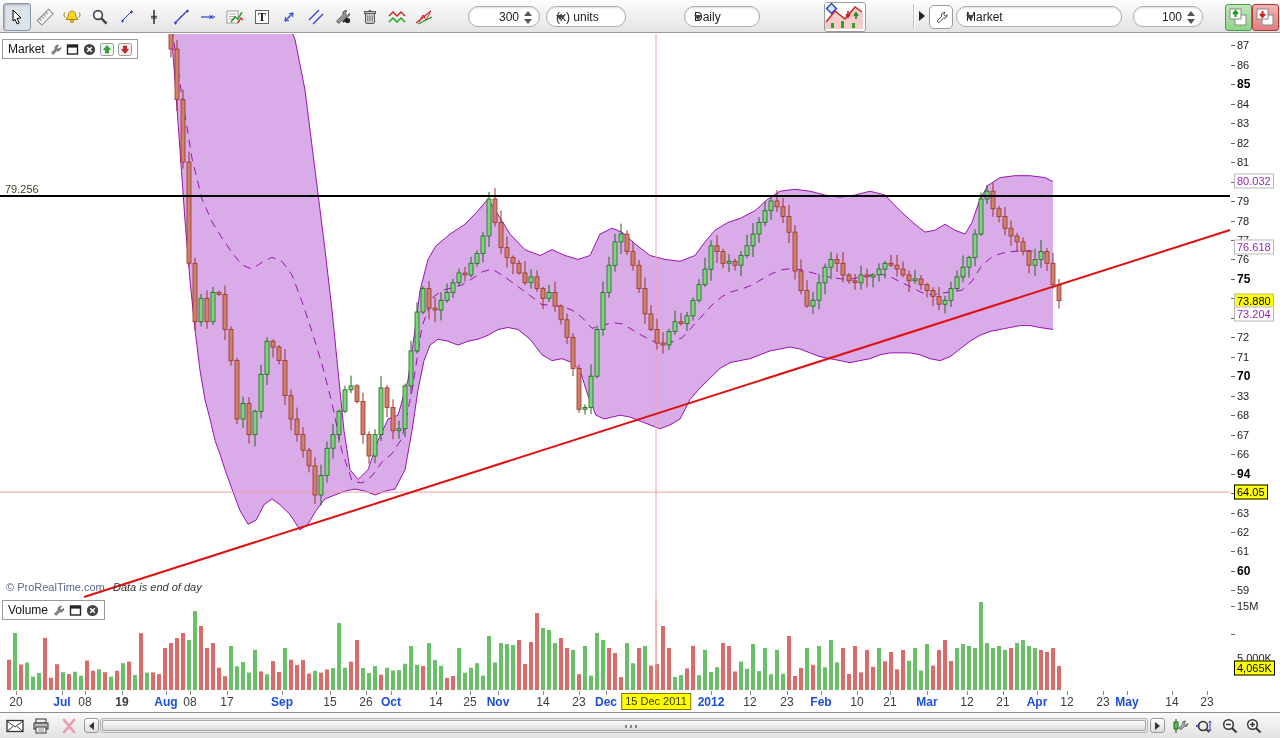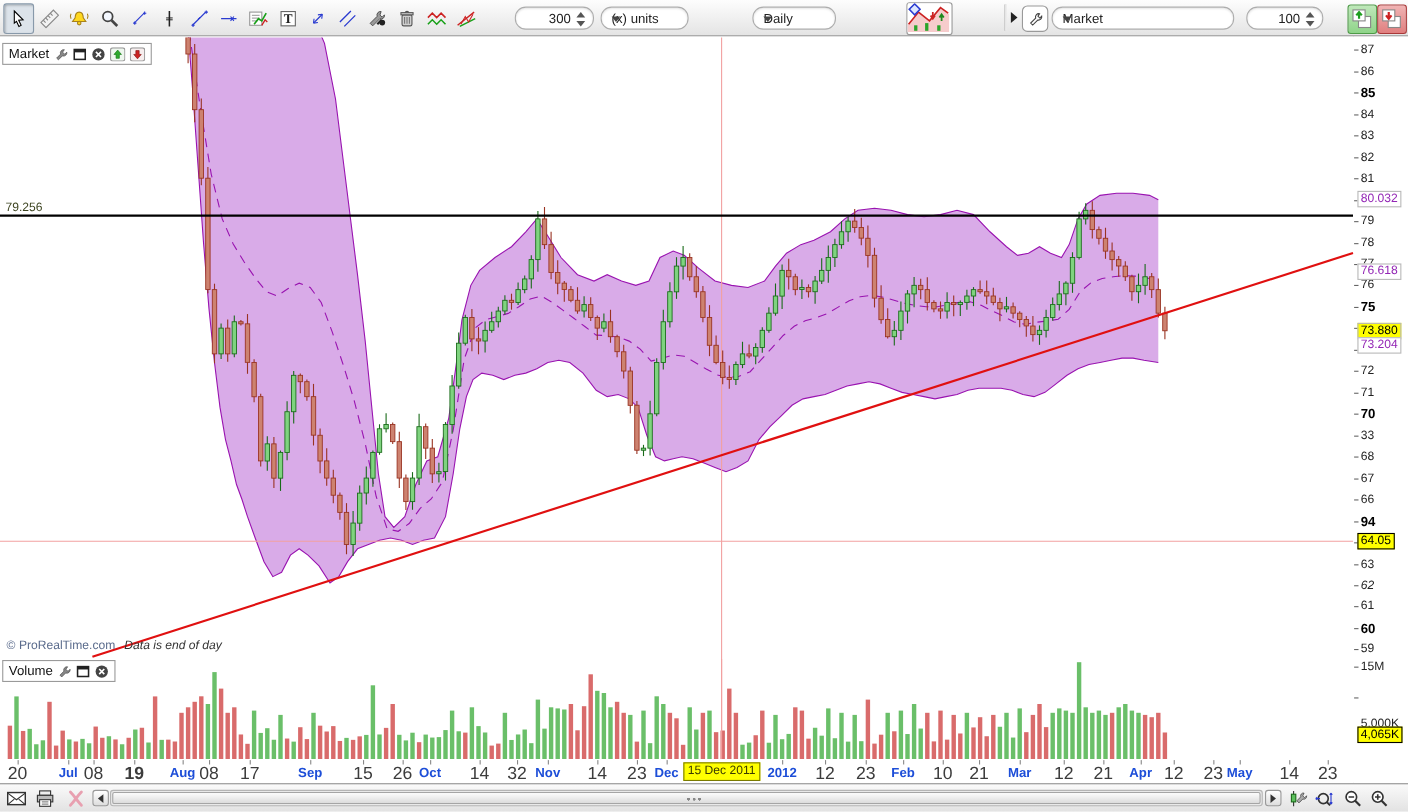--- a/index.html
+++ b/index.html
@@ -29,21 +29,21 @@
   .paneTitle .mi{display:inline-flex;cursor:pointer}
   
   #overlay{position:absolute;left:0;top:0;width:1280px;height:738px;z-index:3;pointer-events:none}
   .ptick{position:absolute;left:1237px;font-size:11px;color:#222;transform:translateY(-50%);white-space:nowrap}
   .ptick.bold{font-weight:bold;font-size:12px;color:#000}
   .pdash{position:absolute;left:1231px;width:4px;height:1px;background:#666}
   .badge{position:absolute;left:1234px;font-size:11px;line-height:13px;padding:0 2px;transform:translateY(-50%);white-space:nowrap}
   .badge.purple{color:#9326b5;background:#fff;border:1px solid #b8b8b8}
   .badge.yellow{color:#000;background:#ffff00;border:1px solid #b8b8b8}
   .badge.yellowblack{color:#000;background:#ffff00;border:1px solid #000}
-  .xlab{position:absolute;top:695px;font-size:16px;color:#3c3c3c;transform:translateX(-50%);white-space:nowrap}
+  .xlab{position:absolute;top:695px;font-size:12px;color:#3c3c3c;transform:translateX(-50%);white-space:nowrap}
   .xlab.bold{font-weight:bold;font-size:12px;color:#1d4ed8}
   .xtick{position:absolute;top:691px;width:1px;height:4px;background:#888}
   .xhl{position:absolute;top:693px;background:#ffff00;border:1px solid #7a7a00;color:#3a3a00;font-size:11px;
     line-height:13px;padding:1px 3px;transform:translateX(-50%);white-space:nowrap}
   .sep{position:absolute;background:#b9b9b9}
   #hlineLabel{position:absolute;left:5px;top:183px;font-size:11px;color:#3d4420;z-index:3}
   #copyright{position:absolute;left:6px;top:581px;font-size:11px;color:#5a6b8c;z-index:3}
   #dataNote{position:absolute;left:113px;top:581px;font-size:11px;font-style:italic;color:#333;z-index:3}
   
   #tbBot{position:absolute;left:0;top:712px;width:1280px;height:26px;background:linear-gradient(#fafafa,#e2e2e2);
@@ -618,21 +618,21 @@
     <div class="ptick bold" style="top: 278.9px;">75</div>
     <div class="ptick" style="top: 337.3px;">72</div>
     <div class="ptick" style="top: 356.7px;">71</div>
     <div class="ptick bold" style="top: 376.2px;">70</div>
     <div class="ptick" style="top: 395.7px;">33</div>
     <div class="ptick" style="top: 415.2px;">68</div>
     <div class="ptick" style="top: 434.6px;">67</div>
     <div class="ptick" style="top: 454.1px;">66</div>
     <div class="ptick bold" style="top: 473.6px;">94</div>
     <div class="ptick" style="top: 512.5px;">63</div>
-    <div class="ptick" style="top: 532px; font-style: italic;">62</div>
+    <div class="ptick" style="top: 532px;">62</div>
     <div class="ptick" style="top: 551.4px;">61</div>
     <div class="ptick bold" style="top: 570.9px;">60</div>
     <div class="ptick" style="top: 590.4px;">59</div>
     <div class="ptick" style="top: 657.8px;">5,000K</div>
     <div class="pdash" style="top: 606.4px;"></div>
     <div class="ptick" style="top: 606.4px;">15M</div>
     <div class="pdash" style="top: 633.6px;"></div>
     <div class="ptick" style="top: 633.6px; margin-top: 32px;">10M</div>
     <div class="badge purple" style="top: 180.9px;">80.032</div>
     <div class="badge purple" style="top: 247.4px;">76.618</div>
@@ -658,21 +658,21 @@
     <div class="xlab bold" style="left: 282px;">Sep</div>
     <div class="xtick" style="left: 330px;"></div>
     <div class="xlab" style="left: 330px;">15</div>
     <div class="xtick" style="left: 366px;"></div>
     <div class="xlab" style="left: 366px;">26</div>
     <div class="xtick" style="left: 391px;"></div>
     <div class="xlab bold" style="left: 391px;">Oct</div>
     <div class="xtick" style="left: 436px;"></div>
     <div class="xlab" style="left: 436px;">14</div>
     <div class="xtick" style="left: 470px;"></div>
-    <div class="xlab" style="left: 470px;">32</div>
+    <div class="xlab" style="left: 470px;">25</div>
     <div class="xtick" style="left: 498px;"></div>
     <div class="xlab bold" style="left: 498px;">Nov</div>
     <div class="xtick" style="left: 543px;"></div>
     <div class="xlab" style="left: 543px;">14</div>
     <div class="xtick" style="left: 579px;"></div>
     <div class="xlab" style="left: 579px;">23</div>
     <div class="xtick" style="left: 606px;"></div>
     <div class="xlab bold" style="left: 606px;">Dec</div>
     <div class="xtick" style="left: 711px;"></div>
     <div class="xlab bold" style="left: 711px;">2012</div>

